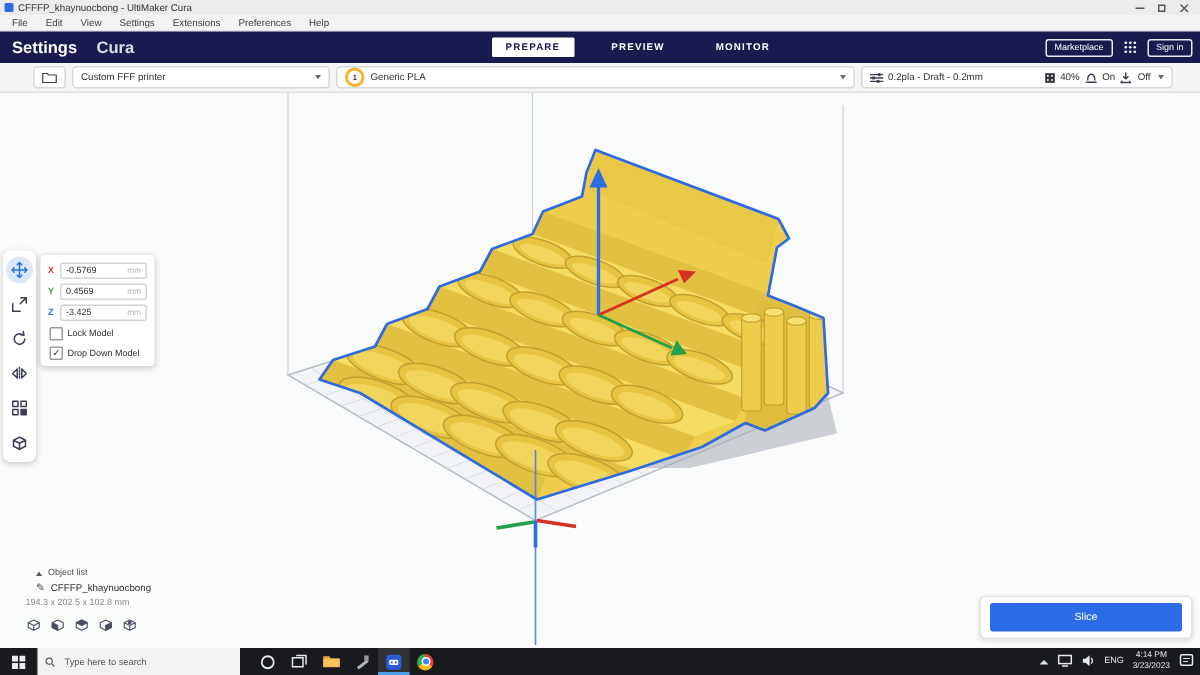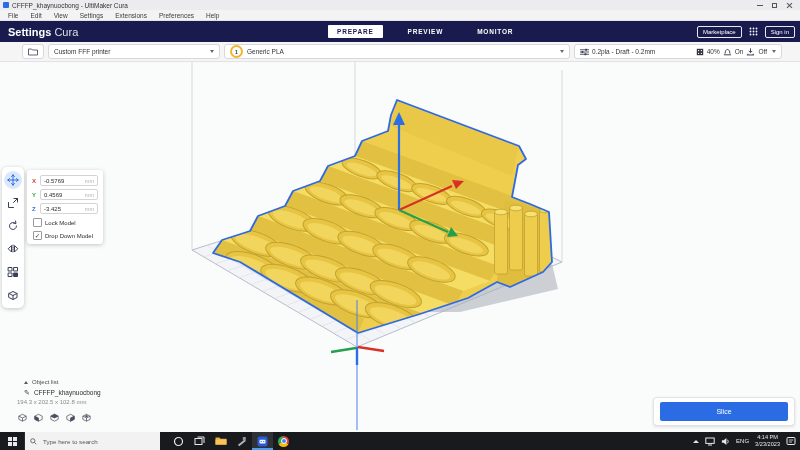--- a/index.html
+++ b/index.html
@@ -20,21 +20,21 @@
 
   
   .menubar{position:absolute;top:10px;left:0;right:0;height:11px;background:#f3f3f4;
            border-bottom:1px solid #e3e3e5;display:flex;align-items:center;padding-left:2px;box-sizing:border-box}
   .menu-item{font-size:6.5px;color:#3c3c3c;padding:0 6px;cursor:default}
 
   
   .appheader{position:absolute;top:21px;left:0;right:0;height:21px;background:#191b4f;
              display:flex;align-items:center}
   .logo{margin-left:8px;font-size:11px;color:#fff;white-space:nowrap}
-  .logo .b{font-weight:bold}.logo .l{font-weight:normal;opacity:.85;margin-left:3px}
+  .logo .b{font-weight:bold}.logo .l{font-weight:bold;opacity:.85;margin-left:13px}
   .stage-tabs{position:absolute;left:328px;top:0;bottom:0;display:flex;align-items:center;gap:16px}
   .stage-tab{font-size:6.5px;font-weight:bold;letter-spacing:.8px;color:#fff;padding:3px 9px;border-radius:1px}
   .stage-tab.active{background:#fff;color:#191b4f}
   .header-right{margin-left:auto;display:flex;align-items:center;gap:7px;margin-right:5px}
   .hdr-btn{border:1px solid rgba(255,255,255,.9);color:#fff;font-size:6px;padding:2px 5px;border-radius:2px;white-space:nowrap}
   .grid-icon{display:flex;align-items:center}
 
   
   .configbar{position:absolute;top:42px;left:0;right:0;height:20px;background:#f5f5f6;
              border-bottom:1px solid #e2e2e4;display:flex;align-items:center;gap:4px;

